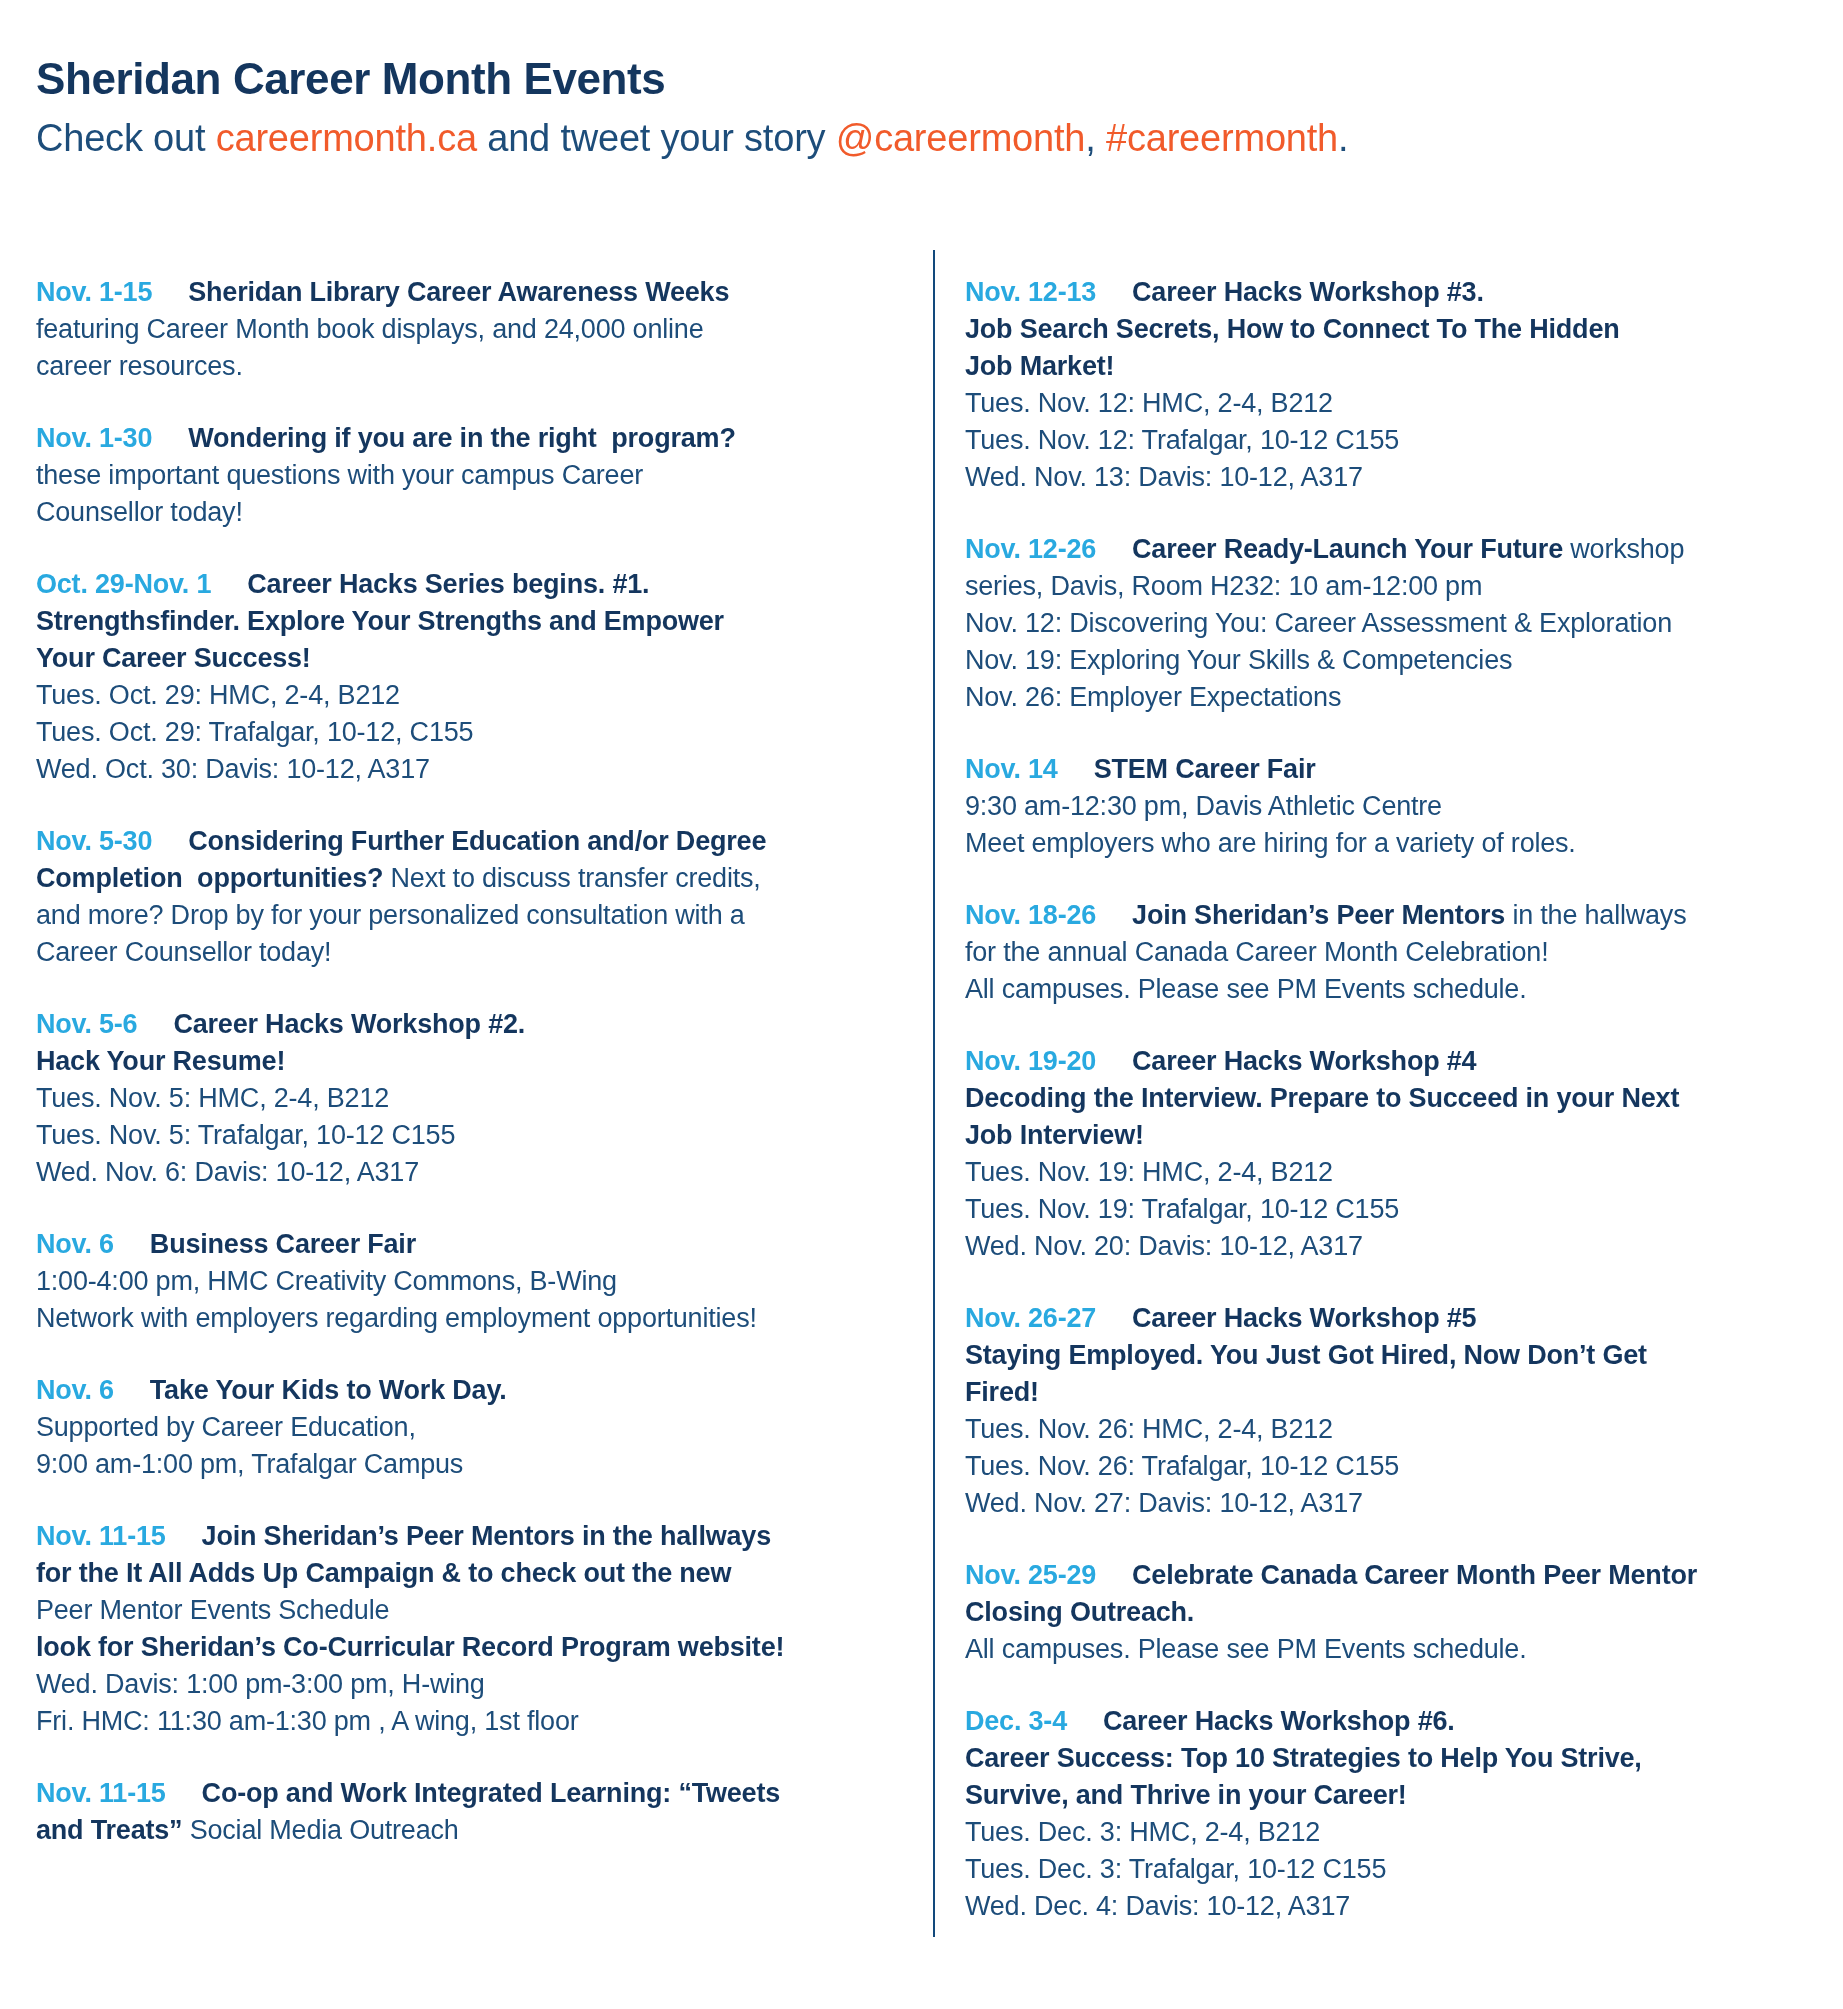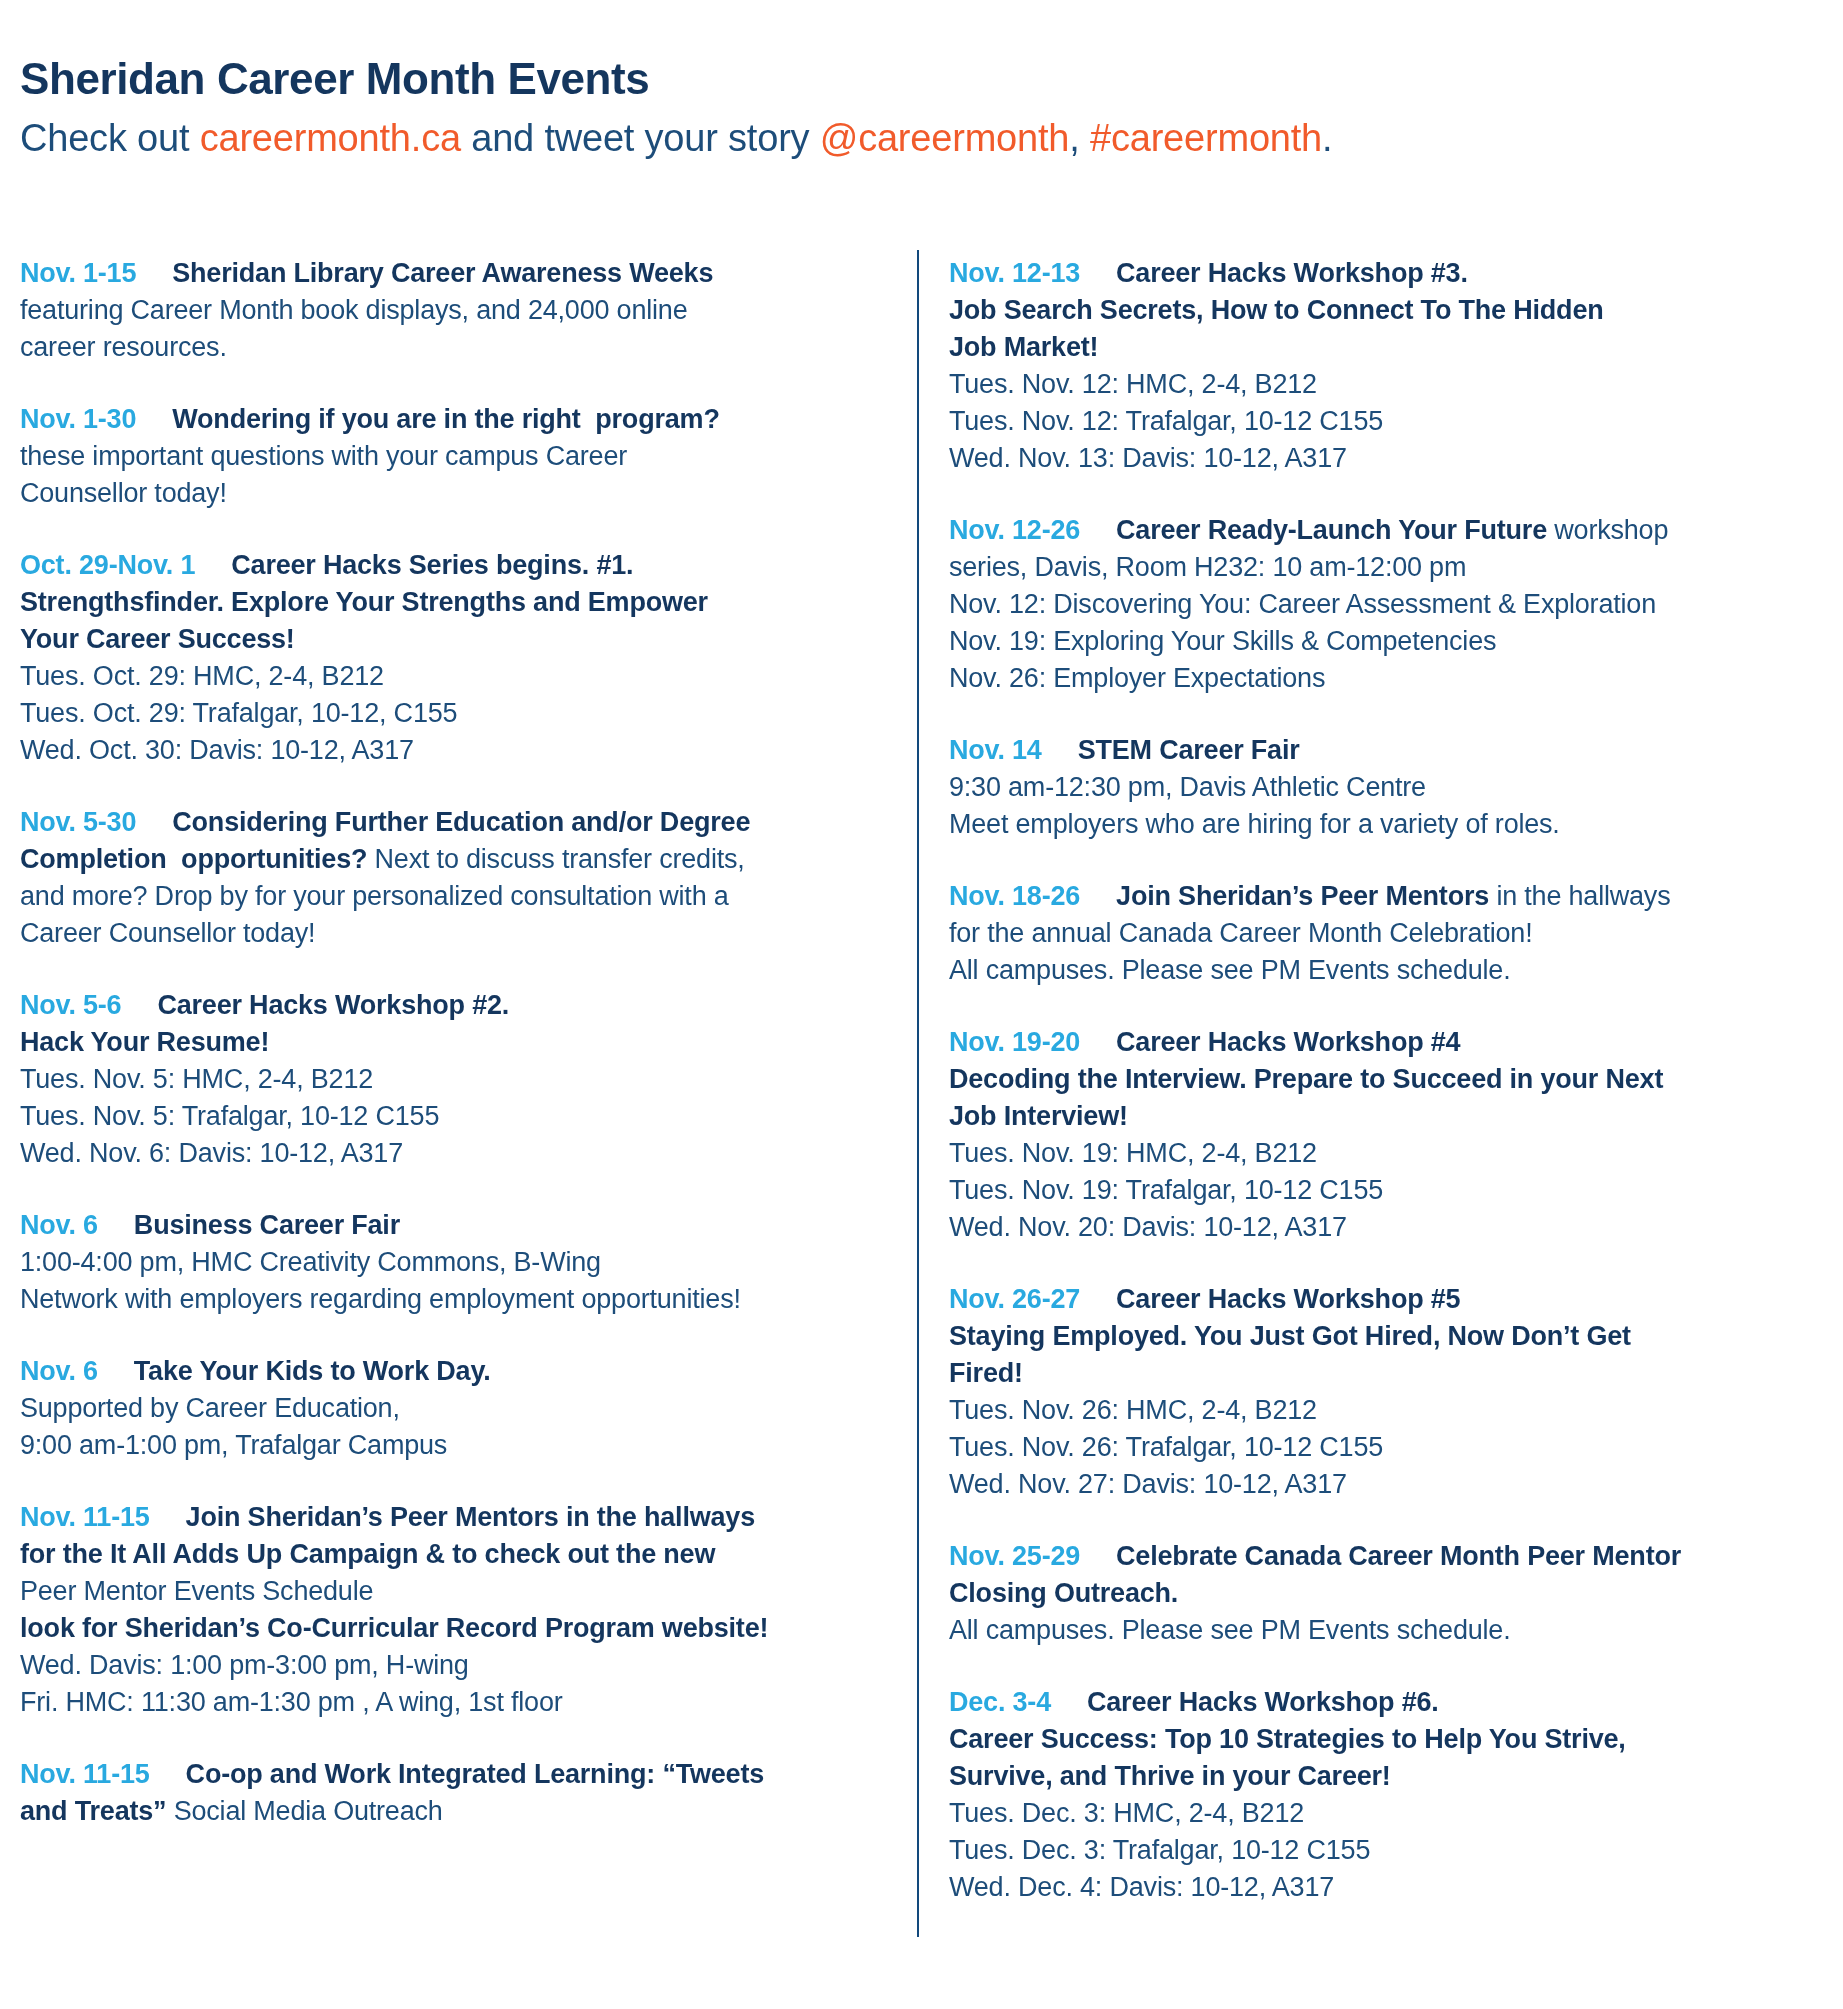--- a/index.html
+++ b/index.html
@@ -16,21 +16,21 @@
     padding: 0;
     background: var(--c-bg);
   }
   body {
     width: 1844px;
     height: 2009px;
     overflow: hidden;
     font-family: "Liberation Sans", sans-serif;
   }
   .page {
-    padding: 54px 32px 0 20px;
+    padding: 54px 32px 0 36px;
   }
   h1.title {
     margin: 0;
     font-size: 44px;
     line-height: 1.15;
     font-weight: 700;
     letter-spacing: -0.4px;
     color: var(--c-title);
   }
   .subtitle {
@@ -43,20 +43,21 @@
   }
   .subtitle .accent { color: var(--c-accent); }
   .content {
     position: relative;
     margin-top: 94px;
     display: flex;
   }
   .col {
     width: 854px;
     flex: 0 0 auto;
+    margin-top: 19px;
   }
   .col-left { margin-right: 75px; }
   .col-right { width: 859px; }
   .divider {
     position: absolute;
     left: 897px;
     top: -5.6px;
     width: 2.4px;
     height: 1687px;
     background: var(--c-divider);

